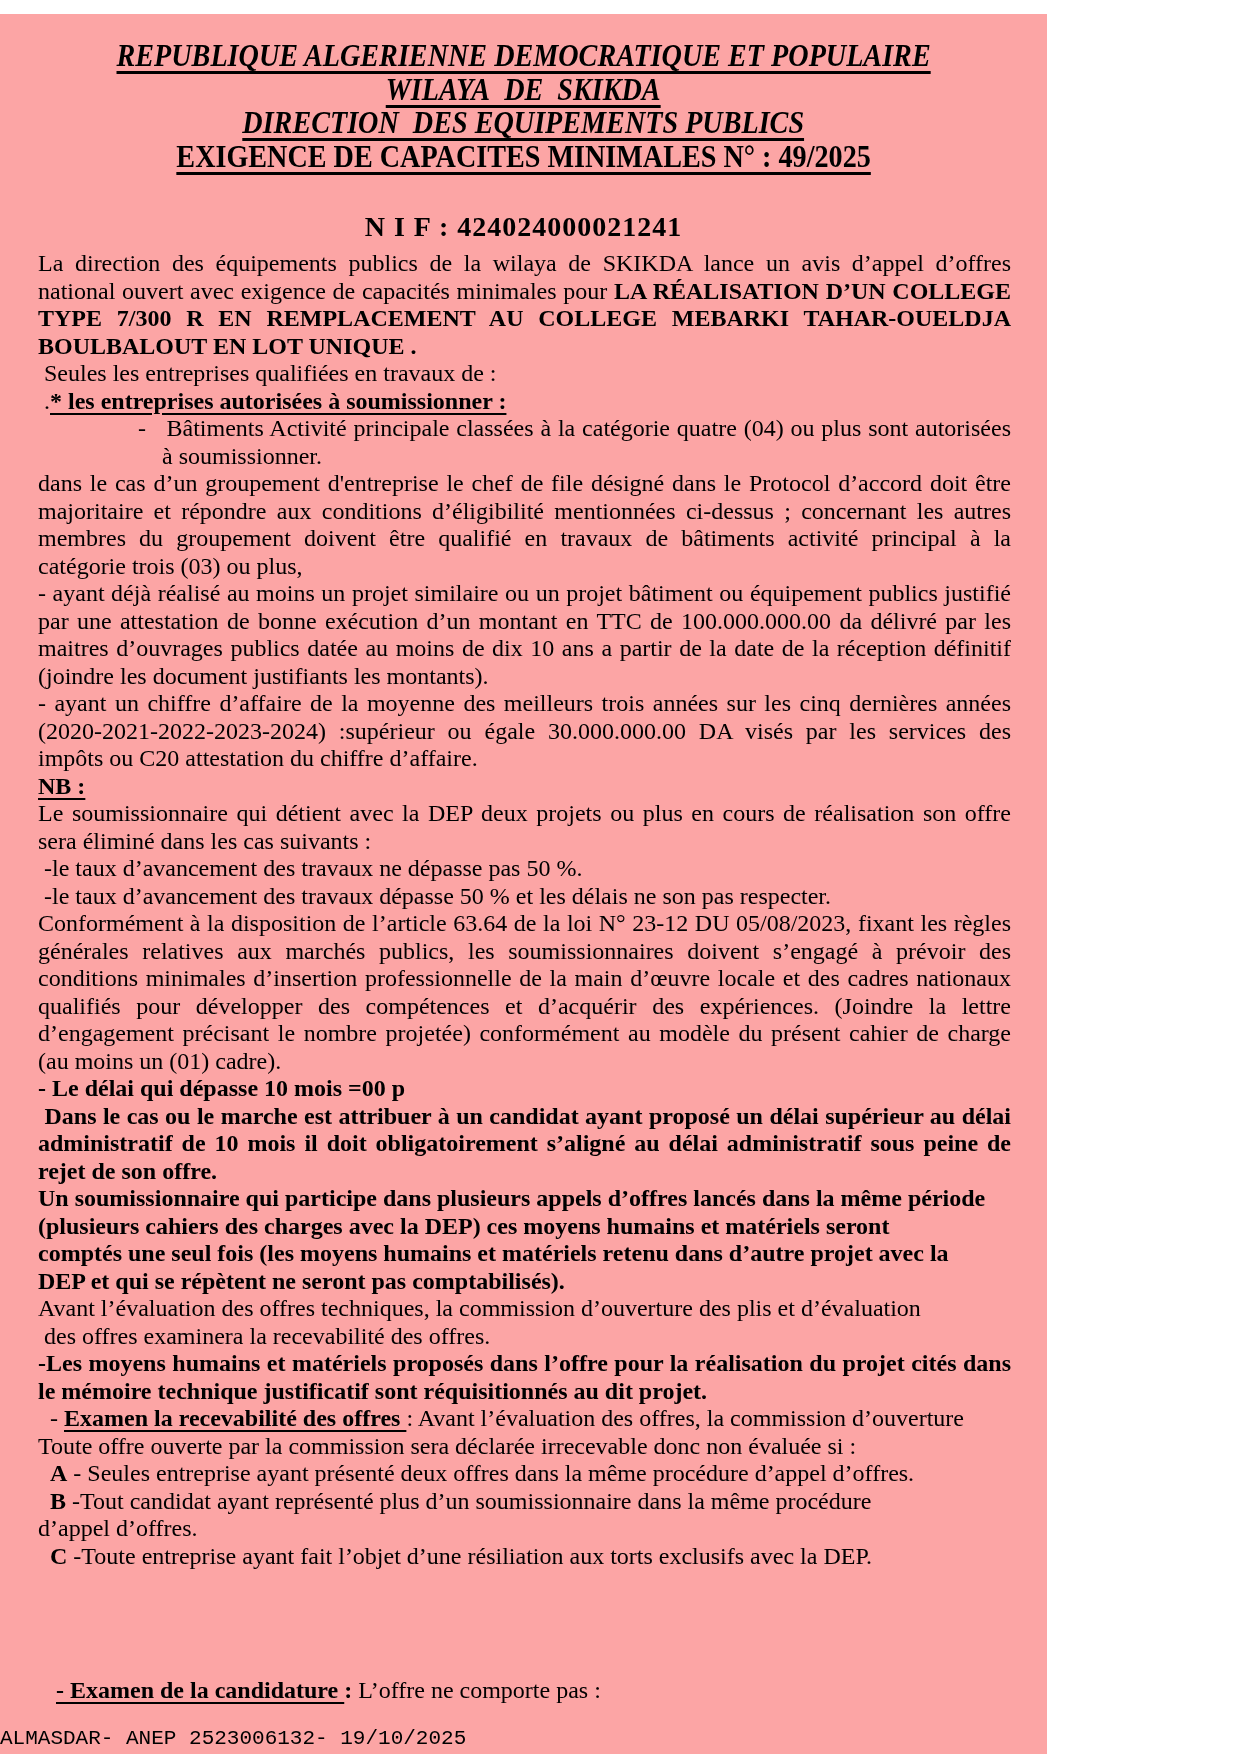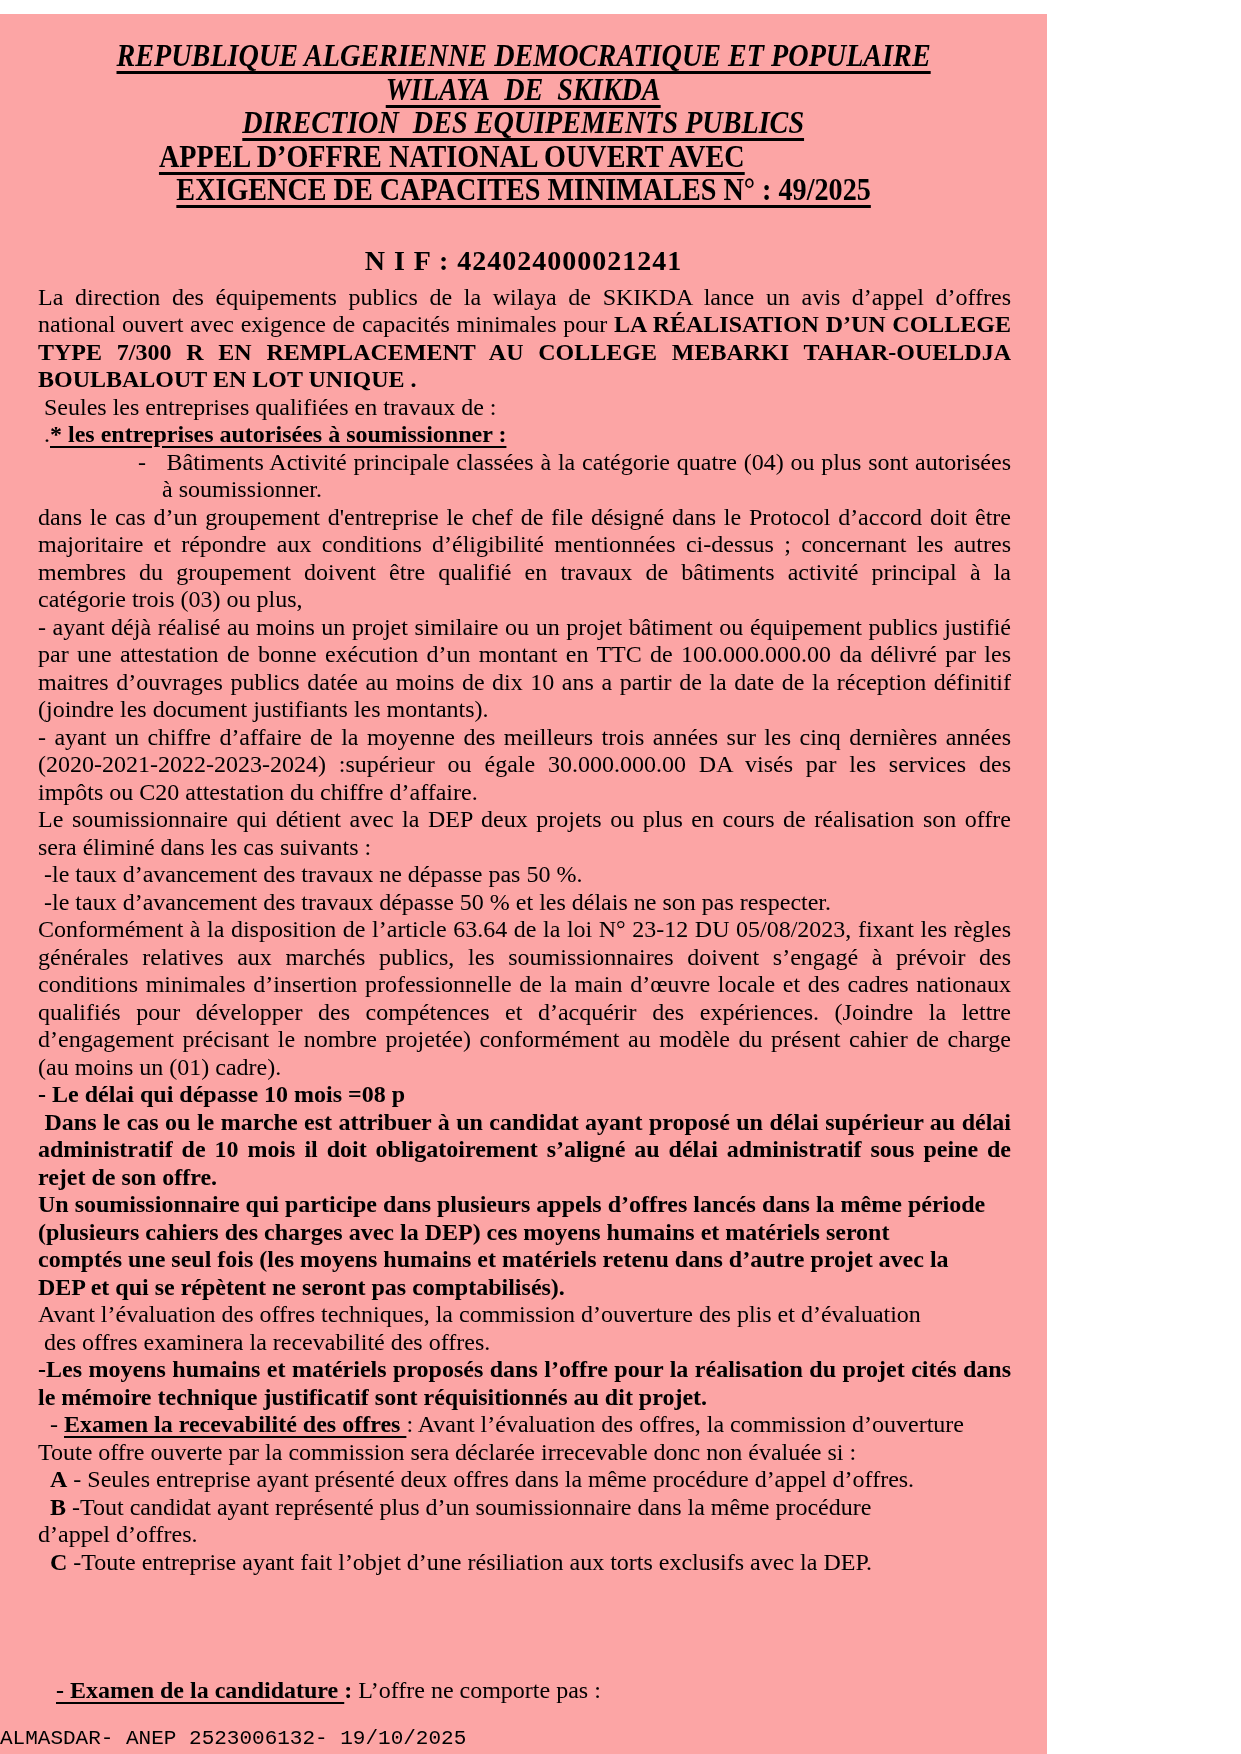--- a/index.html
+++ b/index.html
@@ -51,39 +51,39 @@
 </style>
 </head>
 <body>
 
 <div class="page">
 
   <div class="header">
       <div class="hline italic"><span class="inner">REPUBLIQUE ALGERIENNE DEMOCRATIQUE ET POPULAIRE</span></div>
       <div class="hline italic"><span class="inner">WILAYA&nbsp; DE&nbsp; SKIKDA</span></div>
       <div class="hline italic"><span class="inner">DIRECTION&nbsp; DES EQUIPEMENTS PUBLICS</span></div>
-      <div class="hline shifted"><span class="inner">APPEL D’OFFRE NATIONAL OUVERT AVEC</span></div>
       <div class="hline"><span class="inner">EXIGENCE DE CAPACITES MINIMALES N° : 49/2025</span></div>
     </div>
 
   <div class="nif">N I F : 424024000021241</div>
 
   <div class="body">
       <div class="p"><span>La direction des équipements publics de la wilaya de SKIKDA lance un avis d’appel d’offres national ouvert avec exigence de capacités minimales pour </span><span class="seg-b">LA RÉALISATION D’UN COLLEGE TYPE 7/300 R EN REMPLACEMENT AU COLLEGE MEBARKI TAHAR-OUELDJA BOULBALOUT EN LOT UNIQUE .</span></div>
       <div class="p"><span>&nbsp;Seules les entreprises qualifiées en travaux de :</span></div>
       <div class="p"><span>&nbsp;.</span><span class="seg-b seg-u">* les entreprises autorisées à soumissionner :</span></div>
       <div class="p bullet"><span>-&nbsp;&nbsp;&nbsp;Bâtiments Activité principale classées à la catégorie quatre (04) ou plus sont autorisées à soumissionner.</span></div>
       <div class="p"><span>dans le cas d’un groupement d'entreprise le chef de file désigné dans le Protocol d’accord doit être majoritaire et répondre aux conditions d’éligibilité mentionnées ci-dessus ; concernant les autres membres du groupement doivent être qualifié en travaux de bâtiments activité principal à la catégorie trois (03) ou plus,</span></div>
       <div class="p"><span>- ayant déjà réalisé au moins un projet similaire ou un projet bâtiment ou équipement publics justifié par une attestation de bonne exécution d’un montant en TTC de 100.000.000.00 da délivré par les maitres d’ouvrages publics datée au moins de dix 10 ans a partir de la date de la réception définitif (joindre les document justifiants les montants).</span></div>
       <div class="p"><span>- ayant un chiffre d’affaire de la moyenne des meilleurs trois années sur les cinq dernières années (2020-2021-2022-2023-2024) :supérieur ou égale 30.000.000.00 DA visés par les services des impôts ou C20 attestation du chiffre d’affaire.</span></div>
+      <div class="p"><span class="seg-b seg-u">NB :</span></div>
       <div class="p"><span>Le soumissionnaire qui détient avec la DEP deux projets ou plus en cours de réalisation son offre sera éliminé dans les cas suivants :</span></div>
       <div class="p"><span>&nbsp;-le taux d’avancement des travaux ne dépasse pas 50 %.</span></div>
       <div class="p"><span>&nbsp;-le taux d’avancement des travaux dépasse 50 % et les délais ne son pas respecter.</span></div>
       <div class="p"><span>Conformément à la disposition de l’article 63.64 de la loi N° 23-12 DU 05/08/2023, fixant les règles générales relatives aux marchés publics, les soumissionnaires doivent s’engagé à prévoir des conditions minimales d’insertion professionnelle de la main d’œuvre locale et des cadres nationaux qualifiés pour développer des compétences et d’acquérir des expériences. (Joindre la lettre d’engagement précisant le nombre projetée) conformément au modèle du présent cahier de charge (au moins un (01) cadre).</span></div>
-      <div class="p"><span class="seg-b">- Le délai qui dépasse 10 mois =08 p</span></div>
+      <div class="p"><span class="seg-b">- Le délai qui dépasse 10 mois =00 p</span></div>
       <div class="p"><span class="seg-b">&nbsp;Dans le cas ou le marche est attribuer à un candidat ayant proposé un délai supérieur au délai administratif de 10 mois il doit obligatoirement s’aligné au délai administratif sous peine de rejet de son offre.</span></div>
       <div class="p pre"><span class="seg-b">Un soumissionnaire qui participe dans plusieurs appels d’offres lancés dans la même période
 (plusieurs cahiers des charges avec la DEP) ces moyens humains et matériels seront
 comptés une seul fois (les moyens humains et matériels retenu dans d’autre projet avec la
 DEP et qui se répètent ne seront pas comptabilisés).</span></div>
       <div class="p pre"><span>Avant l’évaluation des offres techniques, la commission d’ouverture des plis et d’évaluation
 &nbsp;des offres examinera la recevabilité des offres.</span></div>
       <div class="p"><span class="seg-b">-Les moyens humains et matériels proposés dans l’offre pour la réalisation du projet cités dans le mémoire technique justificatif sont réquisitionnés au dit projet.</span></div>
       <div class="p"><span>&nbsp;&nbsp;- </span><span class="seg-b seg-u">Examen la recevabilité des offres </span><span>: Avant l’évaluation des offres, la commission d’ouverture</span></div>
       <div class="p"><span>Toute offre ouverte par la commission sera déclarée irrecevable donc non évaluée si :</span></div>

